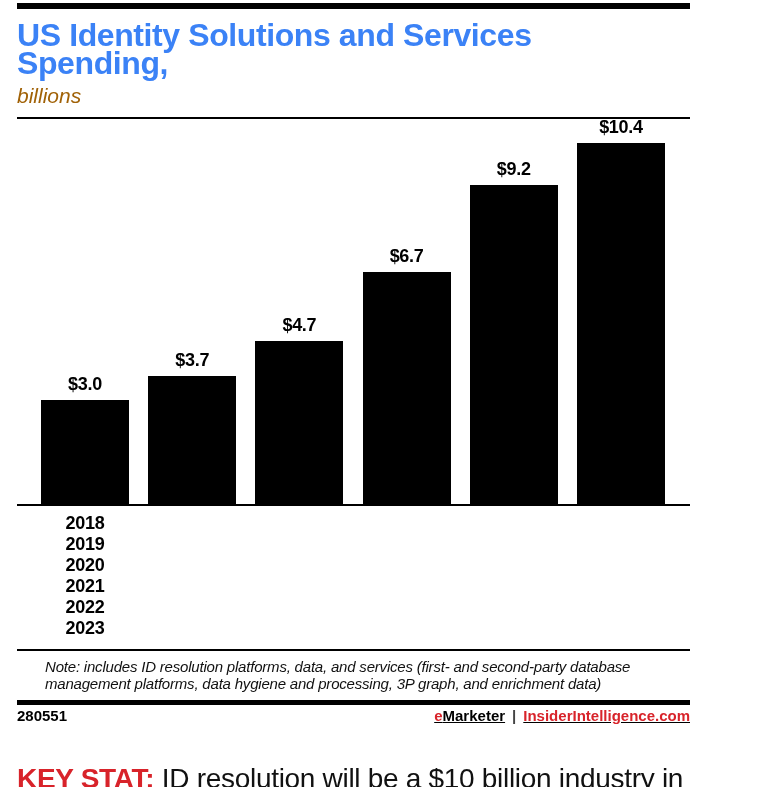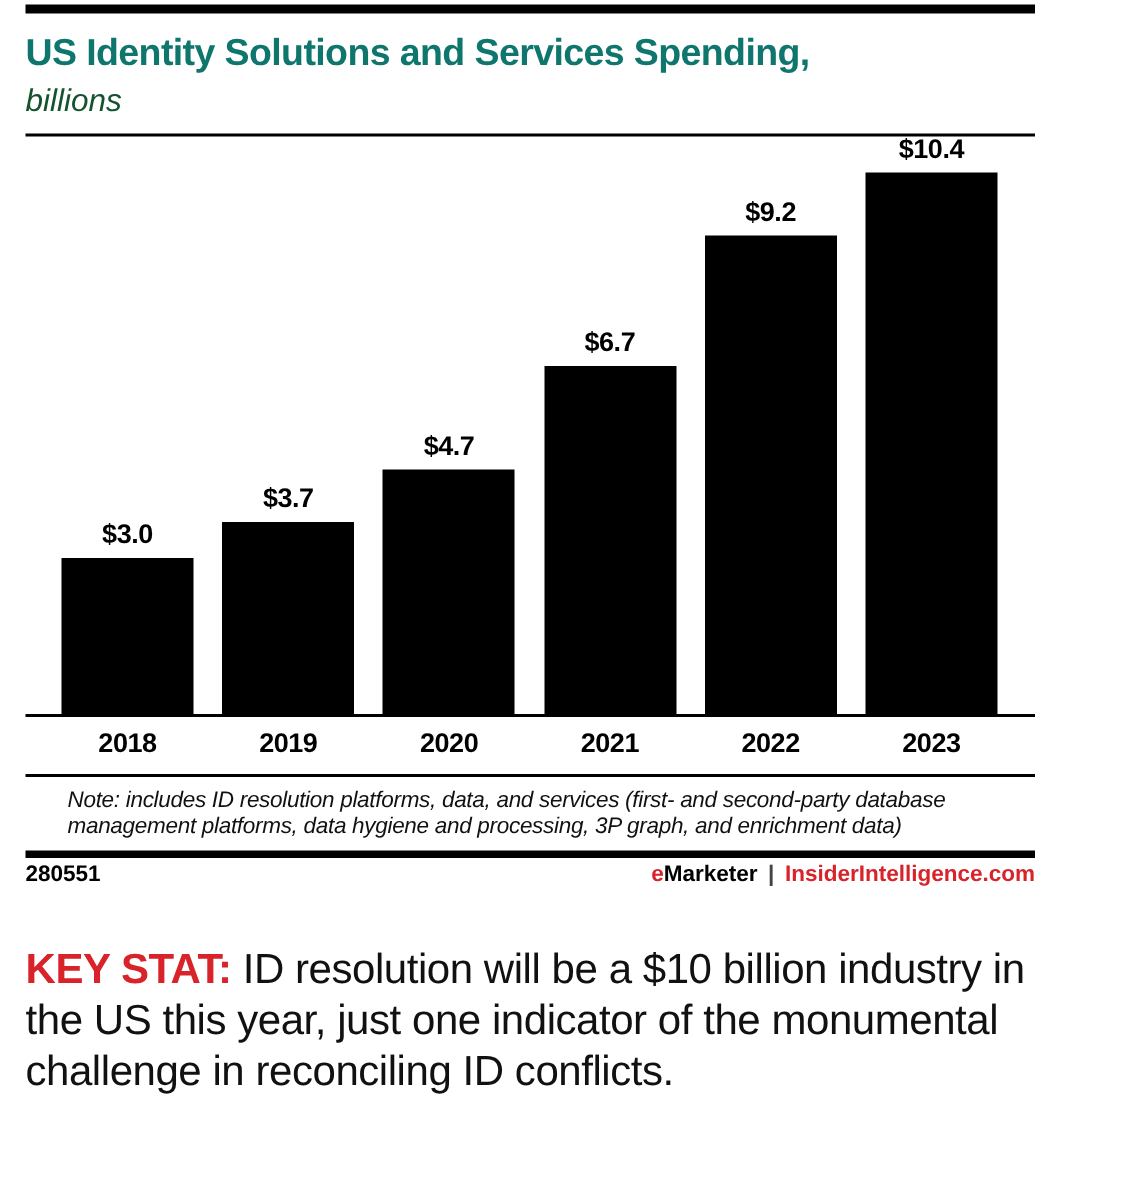--- a/index.html
+++ b/index.html
@@ -15,31 +15,31 @@
     margin-left: 17px;
     width: 673px;
   }
   .top-accent-bar {
     margin-top: 3px;
     height: 6px;
     background: #000;
   }
   .chart-title {
     margin-top: 12px;
-    color: #0f766e;
-    font-size: 25px;
+    color: #3b82f6;
+    font-size: 32px;
     font-weight: bold;
     line-height: 28px;
     letter-spacing: -0.4px;
   }
   .chart-subtitle {
     margin-top: 7px;
     font-size: 21px;
     font-style: italic;
-    color: #14532d;
+    color: #a16207;
     line-height: 24px;
   }
   .divider-thin {
     height: 2px;
     background: #000;
   }
   .divider-under-subtitle { margin-top: 9px; }
   .plot {
     height: 385px;
     display: flex;
@@ -66,20 +66,21 @@
     background: #000;
   }
   .baseline {
     height: 2px;
     background: #000;
   }
   .x-axis {
     display: flex;
     justify-content: space-between;
     padding: 7px 25px 10px 24px;
+    flex-direction: column;
   }
   .x-tick {
     width: 88px;
     text-align: center;
     font-size: 18px;
     font-weight: bold;
     letter-spacing: -0.3px;
   }
   .note-block {
     padding: 7px 0 5px 0;
@@ -96,21 +97,21 @@
     background: #000;
   }
   .footer-row {
     margin-top: 2px;
     display: flex;
     justify-content: space-between;
     align-items: baseline;
     font-size: 15px;
     font-weight: bold;
   }
-  .brand { white-space: nowrap; }
+  .brand { white-space: nowrap; text-decoration: underline; }
   .red { color: #d8232a; }
   .brand-separator {
     color: #444;
     margin: 0 7px;
     font-weight: bold;
   }
   .keystat {
     margin-top: 38px;
     font-size: 28px;
     line-height: 34px;

